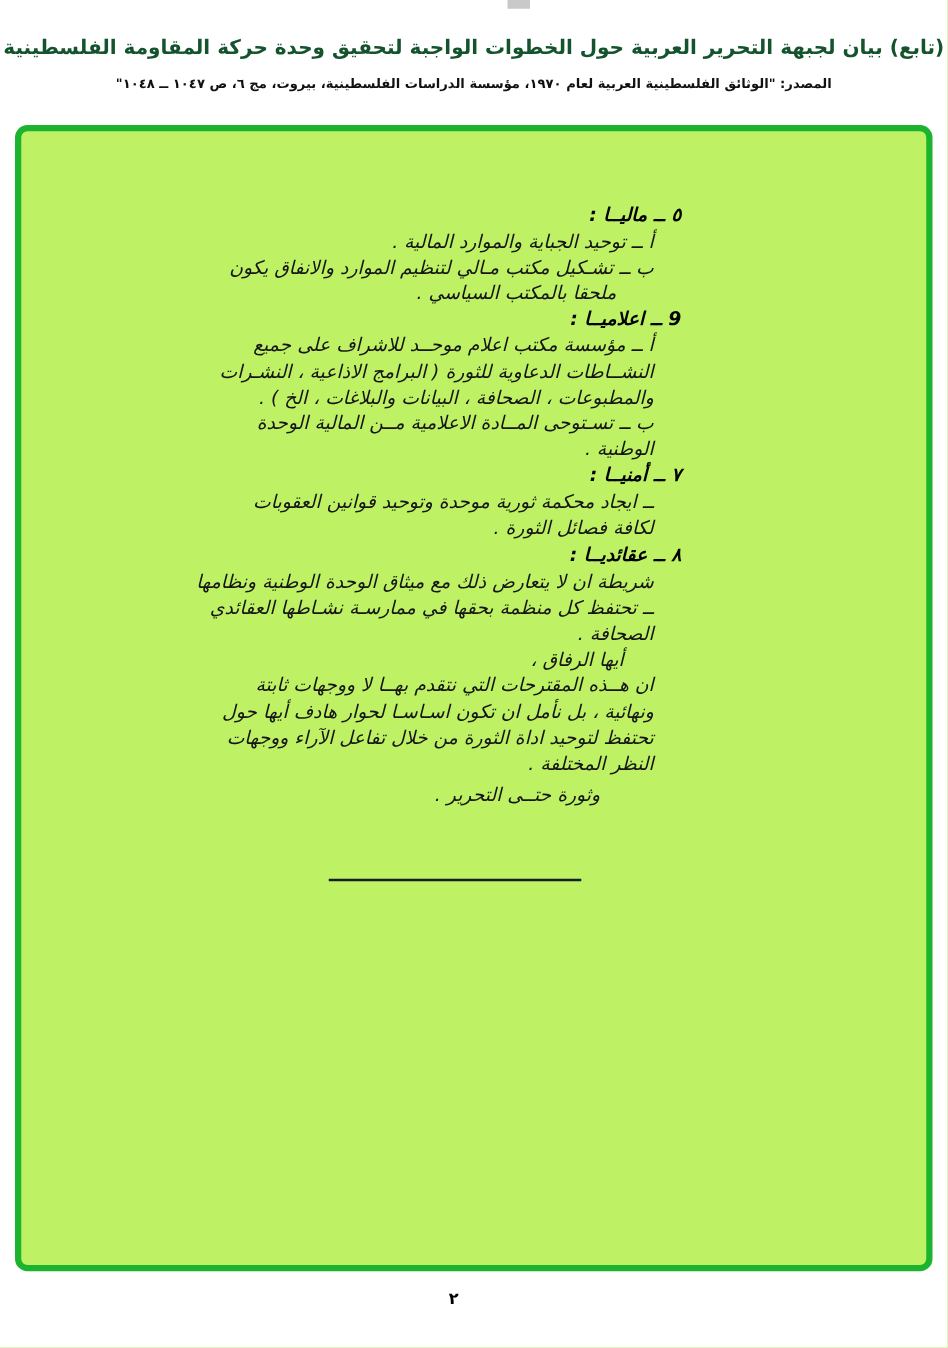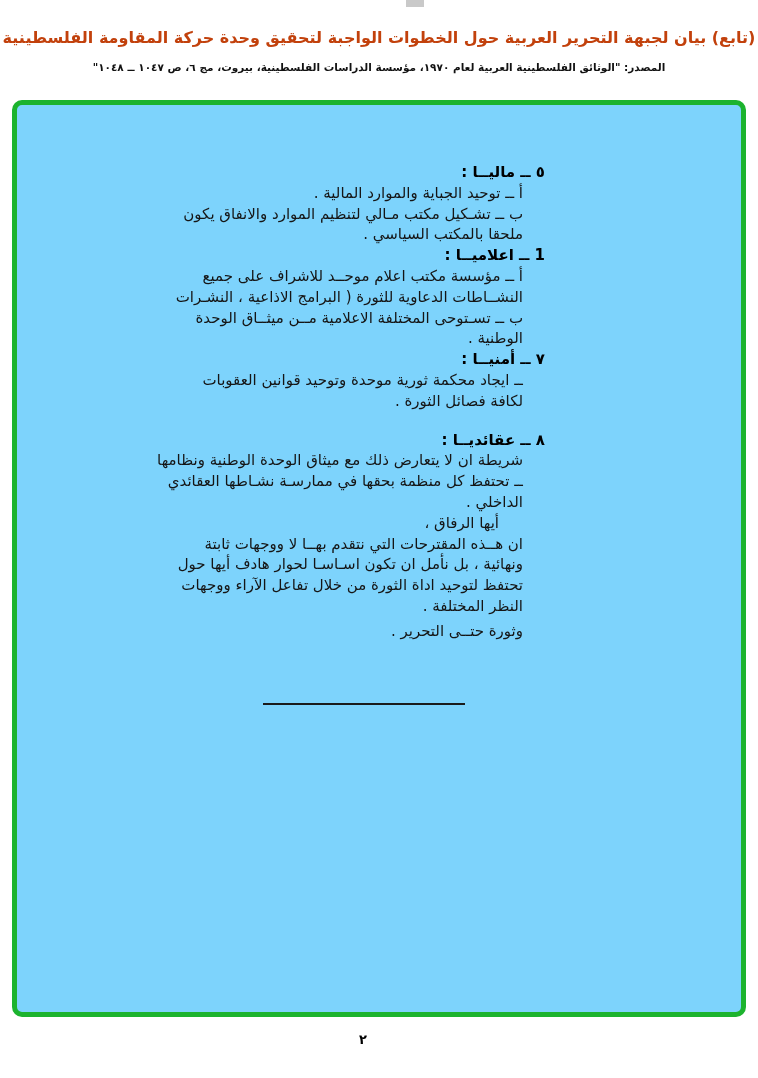--- a/index.html
+++ b/index.html
@@ -10,50 +10,51 @@
     position: relative;
     overflow: hidden;
   }
   .scan-artifact {
     position: absolute; left: 406px; top: 0; width: 18px; height: 7px;
     background: #c9c9c9;
   }
   .header-title {
     position: absolute; top: 28px; left: 0; width: 758px;
     text-align: center; direction: rtl;
-    font-weight: bold; font-size: 16px; color: #c2410c;
+    font-weight: bold; font-size: 16px; color: #14532d;
     white-space: nowrap; letter-spacing: -0.2px;
   }
   .header-source {
     position: absolute; top: 61px; left: 0; width: 758px;
     text-align: center; direction: rtl;
     font-weight: bold; font-size: 10.5px; color: #111;
     white-space: nowrap;
   }
   .doc-frame {
     position: absolute; left: 12px; top: 100px;
     width: 734px; height: 917px;
     box-sizing: border-box;
     border: 5px solid #1cb32e;
     border-radius: 10px;
-    background: #7dd3fc;
+    background: #bef264;
+    font-style: italic;
   }
   .text-col {
     position: absolute; top: 57px; right: 218px;
     width: 340px;
     direction: rtl; text-align: right;
     font-size: 15px; line-height: 20.8px;
     color: #151515;
   }
   .line { white-space: nowrap; }
   .heading { font-weight: bold; color: #000; margin-right: -22px; }
-  .cont-indent { }
+  .cont-indent { margin-right: 30px; }
   .salute { margin-right: 24px; }
-  .closing { margin-top: 4px; }
-  .gap-before { margin-top: 18px; text-align: right; }
+  .closing { margin-right: 43px; margin-top: 4px; }
+  .gap-before { margin-top: 2px; text-align: right; }
   .divider {
     position: absolute; left: 263px; top: 703px;
     width: 202px; height: 2px;
     background: #1a1a1a;
   }
   .page-number {
     position: absolute; top: 1032px; left: 0; width: 726px;
     text-align: center;
     font-weight: bold; font-size: 13px; color: #000;
   }
@@ -66,32 +67,33 @@
 <div class="header-title">(تابع) بيان لجبهة التحرير العربية حول الخطوات الواجبة لتحقيق وحدة حركة المقاومة الفلسطينية</div>
 
 <div class="header-source">المصدر: "الوثائق الفلسطينية العربية لعام ١٩٧٠، مؤسسة الدراسات الفلسطينية، بيروت، مج ٦، ص ١٠٤٧ ــ ١٠٤٨"</div>
 
 <div class="doc-frame" style="border-color: rgb(28, 179, 46);">
   <div class="text-col">
       <div class="line heading">٥ ــ ماليــا :</div>
       <div class="line item">أ ــ توحيد الجباية والموارد المالية .</div>
       <div class="line item">ب ــ تشـكيل مكتب مـالي لتنظيم الموارد والانفاق يكون</div>
       <div class="line cont-indent">ملحقا بالمكتب السياسي .</div>
-      <div class="line heading">1 ــ اعلاميــا :</div>
+      <div class="line heading">9 ــ اعلاميــا :</div>
       <div class="line item">أ ــ مؤسسة مكتب اعلام موحــد للاشراف على جميع</div>
       <div class="line cont">النشــاطات الدعاوية للثورة ( البرامج الاذاعية ، النشـرات</div>
-      <div class="line item">ب ــ تسـتوحى المختلفة الاعلامية مــن ميثــاق الوحدة</div>
+      <div class="line cont">والمطبوعات ، الصحافة ، البيانات والبلاغات ، الخ ) .</div>
+      <div class="line item">ب ــ تسـتوحى المــادة الاعلامية مــن المالية الوحدة</div>
       <div class="line cont">الوطنية .</div>
       <div class="line heading">٧ ــ أمنيــا :</div>
       <div class="line item">ــ ايجاد محكمة ثورية موحدة وتوحيد قوانين العقوبات</div>
       <div class="line cont">لكافة فصائل الثورة .</div>
       <div class="line heading gap-before">٨ ــ عقائديــا :</div>
       <div class="line cont">شريطة ان لا يتعارض ذلك مع ميثاق الوحدة الوطنية ونظامها</div>
       <div class="line item">ــ تحتفظ كل منظمة بحقها في ممارسـة نشـاطها العقائدي</div>
-      <div class="line cont">الداخلي .</div>
+      <div class="line cont">الصحافة .</div>
       <div class="line salute">أيها الرفاق ،</div>
       <div class="line item">ان هــذه المقترحات التي نتقدم بهــا لا ووجهات ثابتة</div>
       <div class="line cont">ونهائية ، بل نأمل ان تكون اسـاسـا لحوار هادف أيها حول</div>
       <div class="line cont">تحتفظ لتوحيد اداة الثورة من خلال تفاعل الآراء ووجهات</div>
       <div class="line cont">النظر المختلفة .</div>
       <div class="line closing">وثورة حتــى التحرير .</div>
     </div>
 </div>
 
 <div class="divider"></div>

